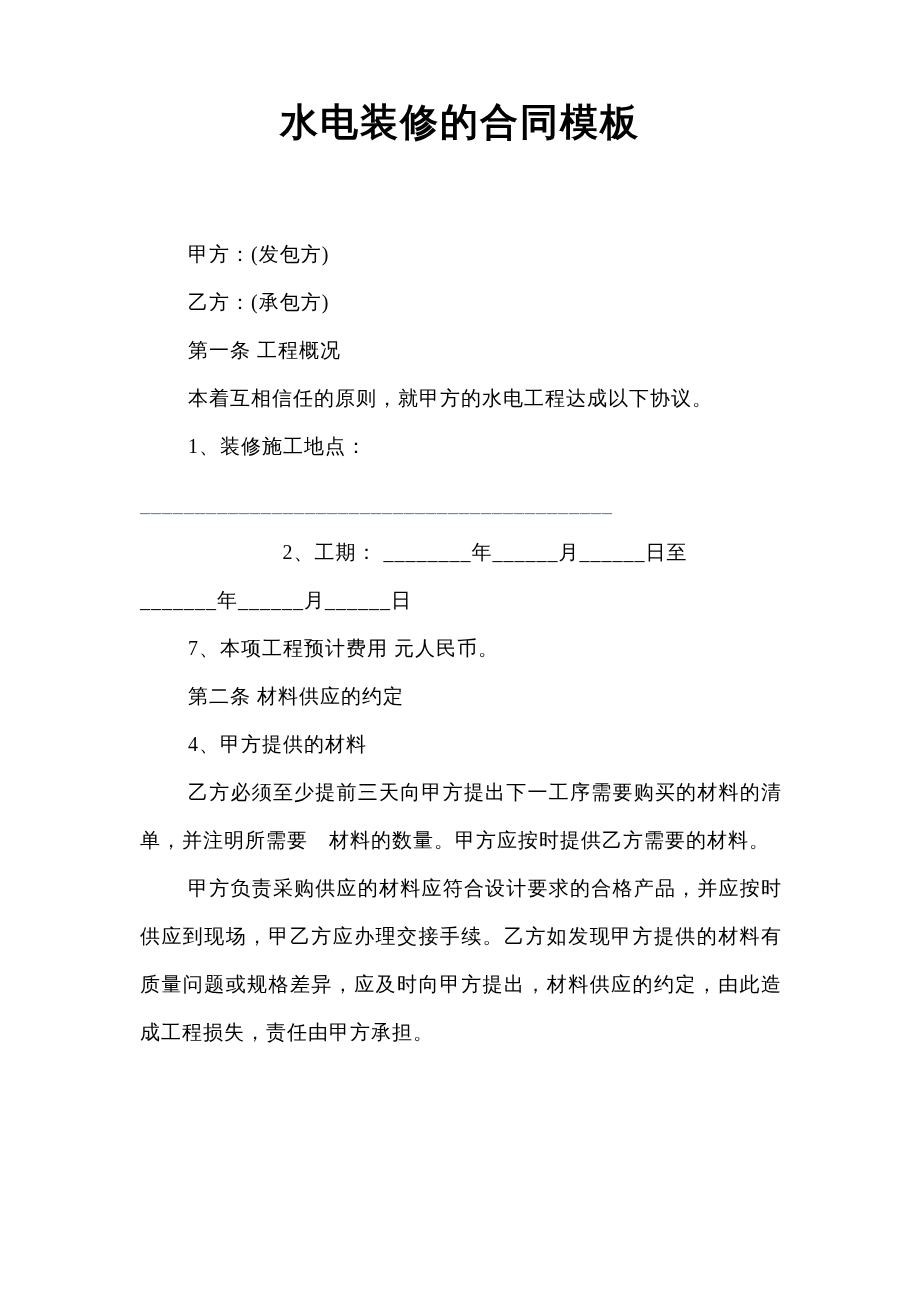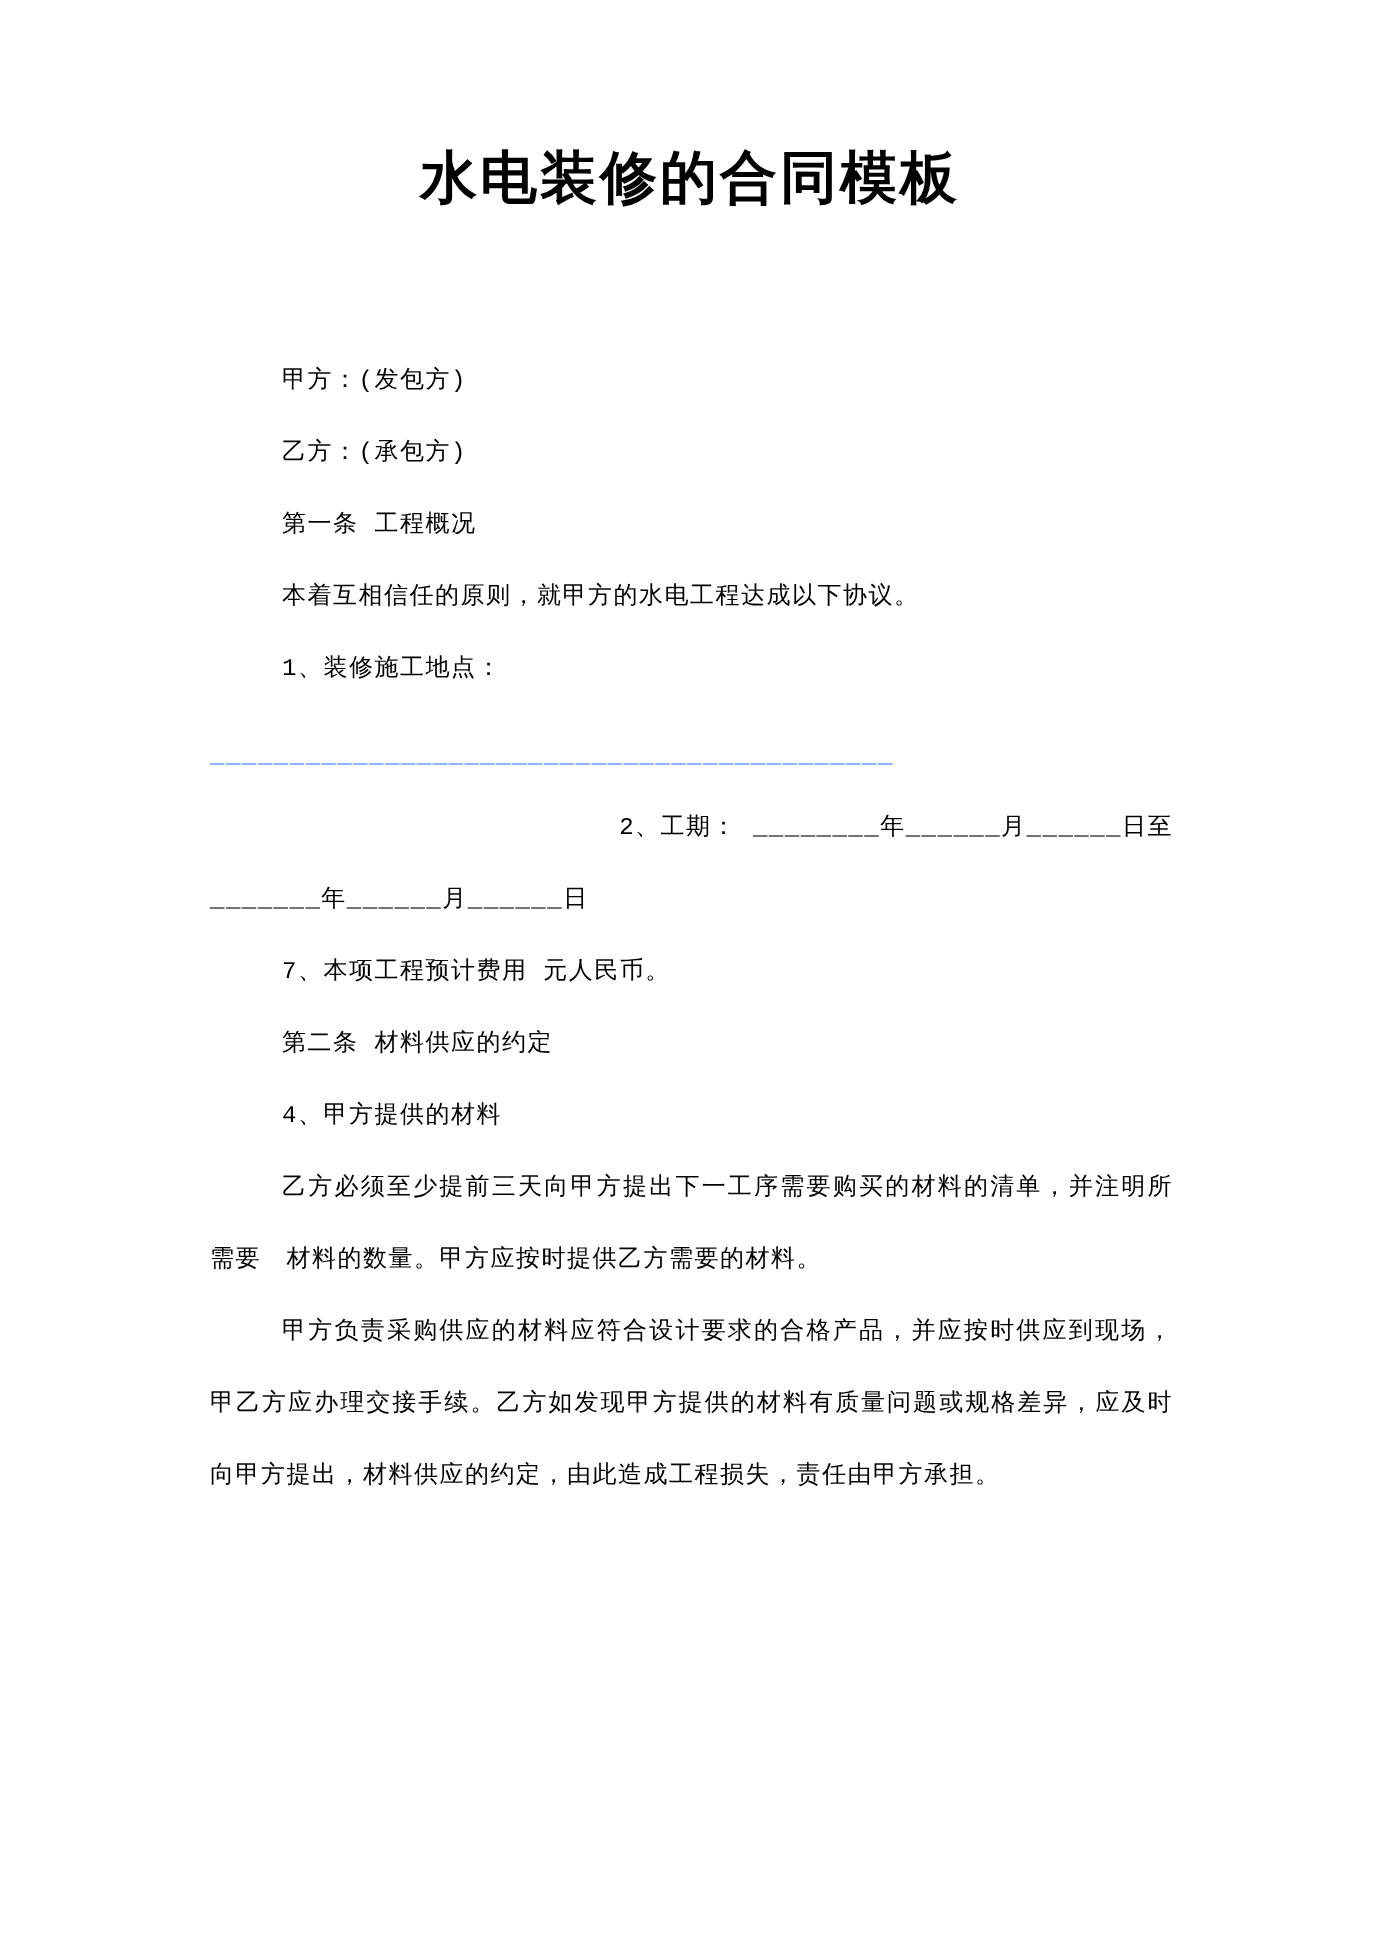--- a/index.html
+++ b/index.html
@@ -6,54 +6,54 @@
     margin: 0;
     padding: 0;
     background: #ffffff;
   }
   .page {
     position: relative;
     width: 920px;
     height: 1302px;
     background: #ffffff;
     overflow: hidden;
-    font-family: Liberation Mono, monospace;
+    font-family: Liberation Serif, serif;
     color: #000000;
   }
   .doc-title {
     margin: 96px 0 0 0;
     font-size: 38px;
     font-weight: bold;
     line-height: 52px;
     text-align: center;
     letter-spacing: 2px;
   }
   .doc-body {
     margin: 82px auto 0 140px;
     width: 642px;
-    font-size: 16px;
+    font-size: 20px;
     line-height: 48px;
     letter-spacing: 1px;
     text-align: justify;
   }
   .para {
     margin: 0;
   }
   .indent {
     text-indent: 48px;
   }
   .rule-line {
     margin-top: 10px;
     color: #3b82f6;
     white-space: nowrap;
     overflow: hidden;
   }
   .flex-line {
     display: flex;
-    justify-content: flex-end;
+    justify-content: center;
     align-items: baseline;
   }
   .flex-left {
     padding-left: 48px;
   }
 </style>
 </head>
 <body>
 
 <div class="page">

